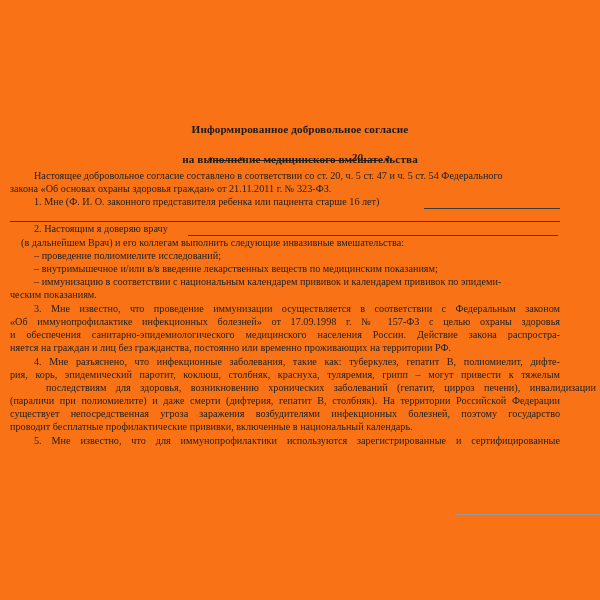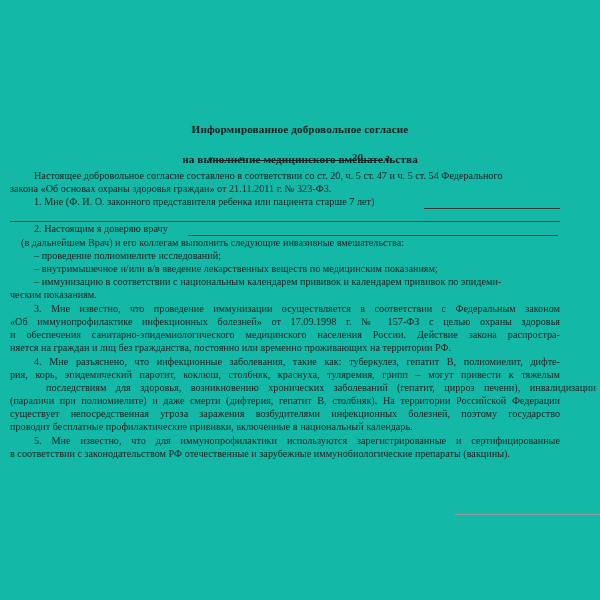--- a/index.html
+++ b/index.html
@@ -12,21 +12,21 @@
     }
     body {
       position: relative;
       font-family: "Liberation Serif", "DejaVu Serif", serif;
       color: #1e1e1e;
     }
     .page {
       position: absolute;
       left: 0; top: 0;
       width: 600px; height: 600px;
-      background: #14b8a6;
+      background: #f97316;
     }
     .title {
       position: absolute;
       left: 0;
       width: 600px;
       text-align: center;
       font-weight: bold;
       font-size: 11.2px;
       line-height: 14px;
       letter-spacing: 0.1px;
@@ -86,21 +86,21 @@
   <div class="date-line">
     <span>«</span><span class="blank" style="width:26px"></span><span>»</span>
     <span class="blank" style="width:100px; margin-left:4px"></span><span>20</span><span class="blank" style="width:20px"></span>
     <span>г.</span>
   </div>
 
   <div class="text-line" style="top:169px; left:34px;">Настоящее добровольное согласие составлено в соответствии со ст. 20, ч. 5 ст. 47 и ч. 5 ст. 54 Федерального</div>
   <div class="text-line" style="top:182px; left:10px;">закона «Об основах охраны здоровья граждан» от 21.11.2011 г. № 323-ФЗ.</div>
 
   <div class="text-line" style="top:195px; left:34px;">
-    <span>1. Мне (Ф. И. О. законного представителя ребенка или пациента старше 7 лет)</span>
+    <span>1. Мне (Ф. И. О. законного представителя ребенка или пациента старше 16 лет)</span>
   </div>
   <div class="rule" style="top:208px; left:424px; width:136px;"></div>
   <div class="rule" style="top:221px; left:10px; width:550px;"></div>
 
   <div class="text-line" style="top:222px; left:34px;">2. Настоящим я доверяю врачу</div>
   <div class="rule" style="top:235px; left:188px; width:370px;"></div>
   <div class="text-line" style="top:236px; left:10px;margin-left:11px;">(в дальнейшем Врач) и его коллегам выполнить следующие инвазивные вмешательства:</div>
   <div class="text-line" style="top:249px; left:34px;">– проведение полиомиелите исследований;</div>
   <div class="text-line" style="top:262px; left:34px;">– внутримышечное и/или в/в введение лекарственных веществ по медицинским показаниям;</div>
   <div class="text-line" style="top:275px; left:34px;">– иммунизацию в соответствии с национальным календарем прививок и календарем прививок по эпидеми-</div>
@@ -112,16 +112,15 @@
   <div class="text-line" style="top:341px; left:10px;">няется на граждан и лиц без гражданства, постоянно или временно проживающих на территории РФ.</div>
 
   <div class="text-line justify" style="top:355px; left:34px; width:526px;">4. Мне разъяснено, что инфекционные заболевания, такие как: туберкулез, гепатит В, полиомиелит, дифте-</div>
   <div class="text-line justify" style="top:368px; left:10px; width:550px;">рия, корь, эпидемический паротит, коклюш, столбняк, краснуха, туляремия, грипп – могут привести к тяжелым</div>
   <div class="text-line justify" style="top:381px; left:10px; width:550px;margin-left:36px;">последствиям для здоровья, возникновению хронических заболеваний (гепатит, цирроз печени), инвалидизации</div>
   <div class="text-line justify" style="top:394px; left:10px; width:550px;">(параличи при полиомиелите) и даже смерти (дифтерия, гепатит В, столбняк). На территории Российской Федерации</div>
   <div class="text-line justify" style="top:407px; left:10px; width:550px;">существует непосредственная угроза заражения возбудителями инфекционных болезней, поэтому государство</div>
   <div class="text-line" style="top:420px; left:10px;">проводит бесплатные профилактические прививки, включенные в национальный календарь.</div>
 
   <div class="text-line justify" style="top:434px; left:34px; width:526px;">5. Мне известно, что для иммунопрофилактики используются зарегистрированные и сертифицированные</div>
-  <div class="text-line" style="top:447px; left:10px;">в соответствии с законодательством РФ отечественные и зарубежные иммунобиологические препараты (вакцины).</div>
 
   <div class="faint-rule" style="top:514px; left:455px; width:145px;"></div>
 </div>
 
 </body></html>

